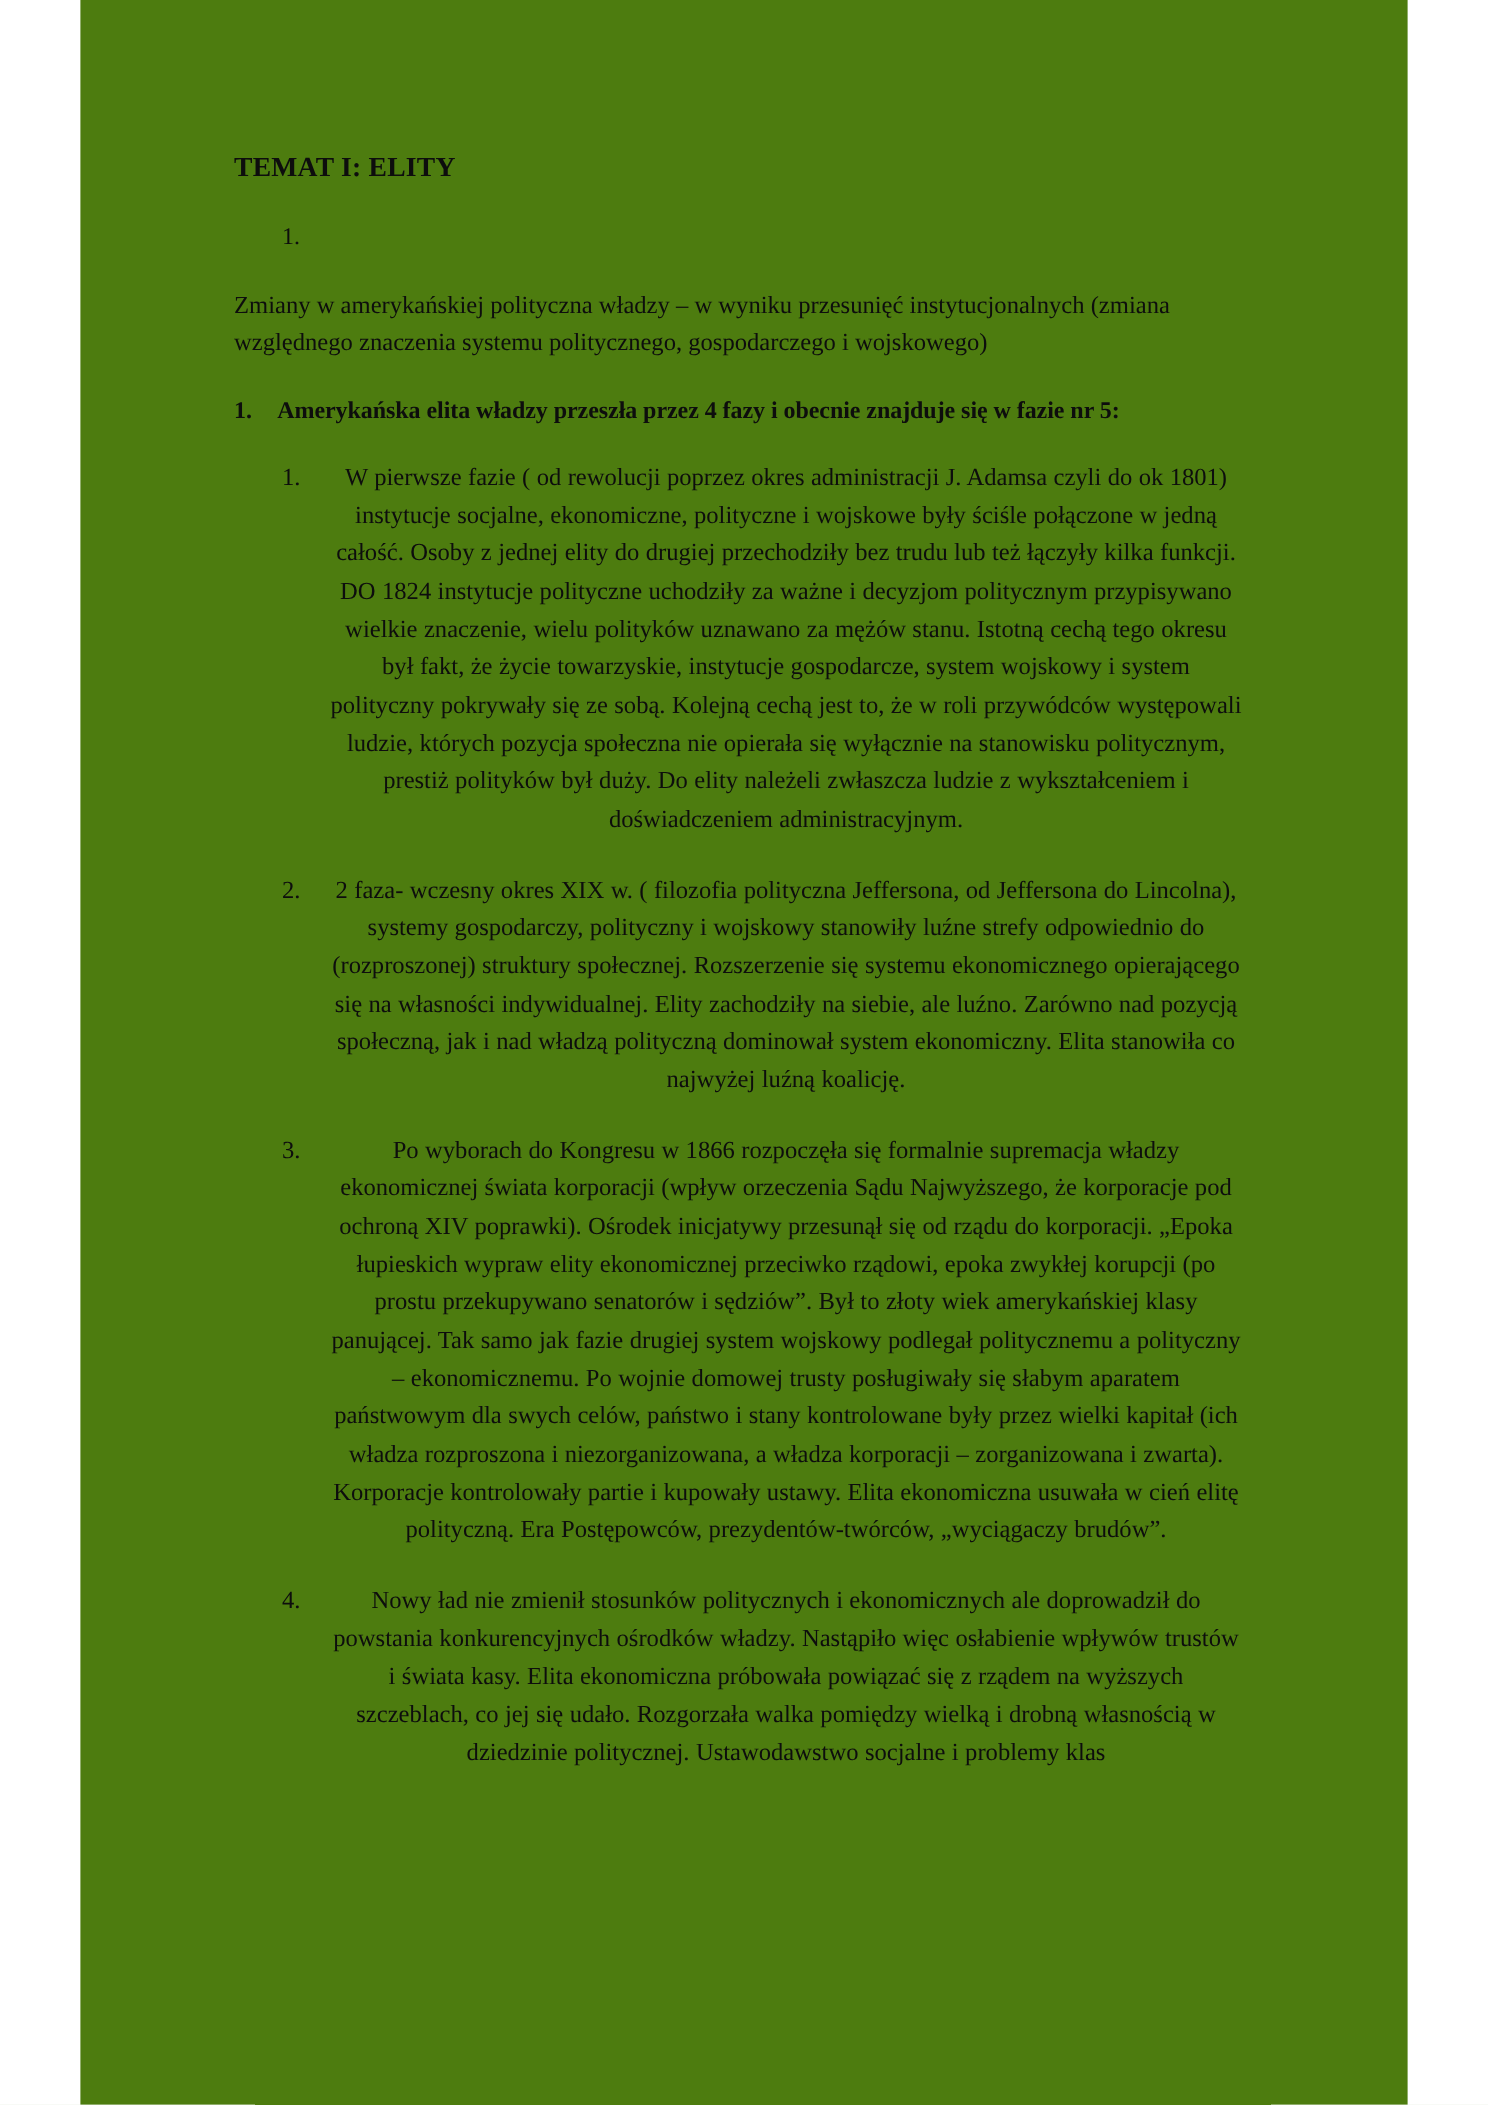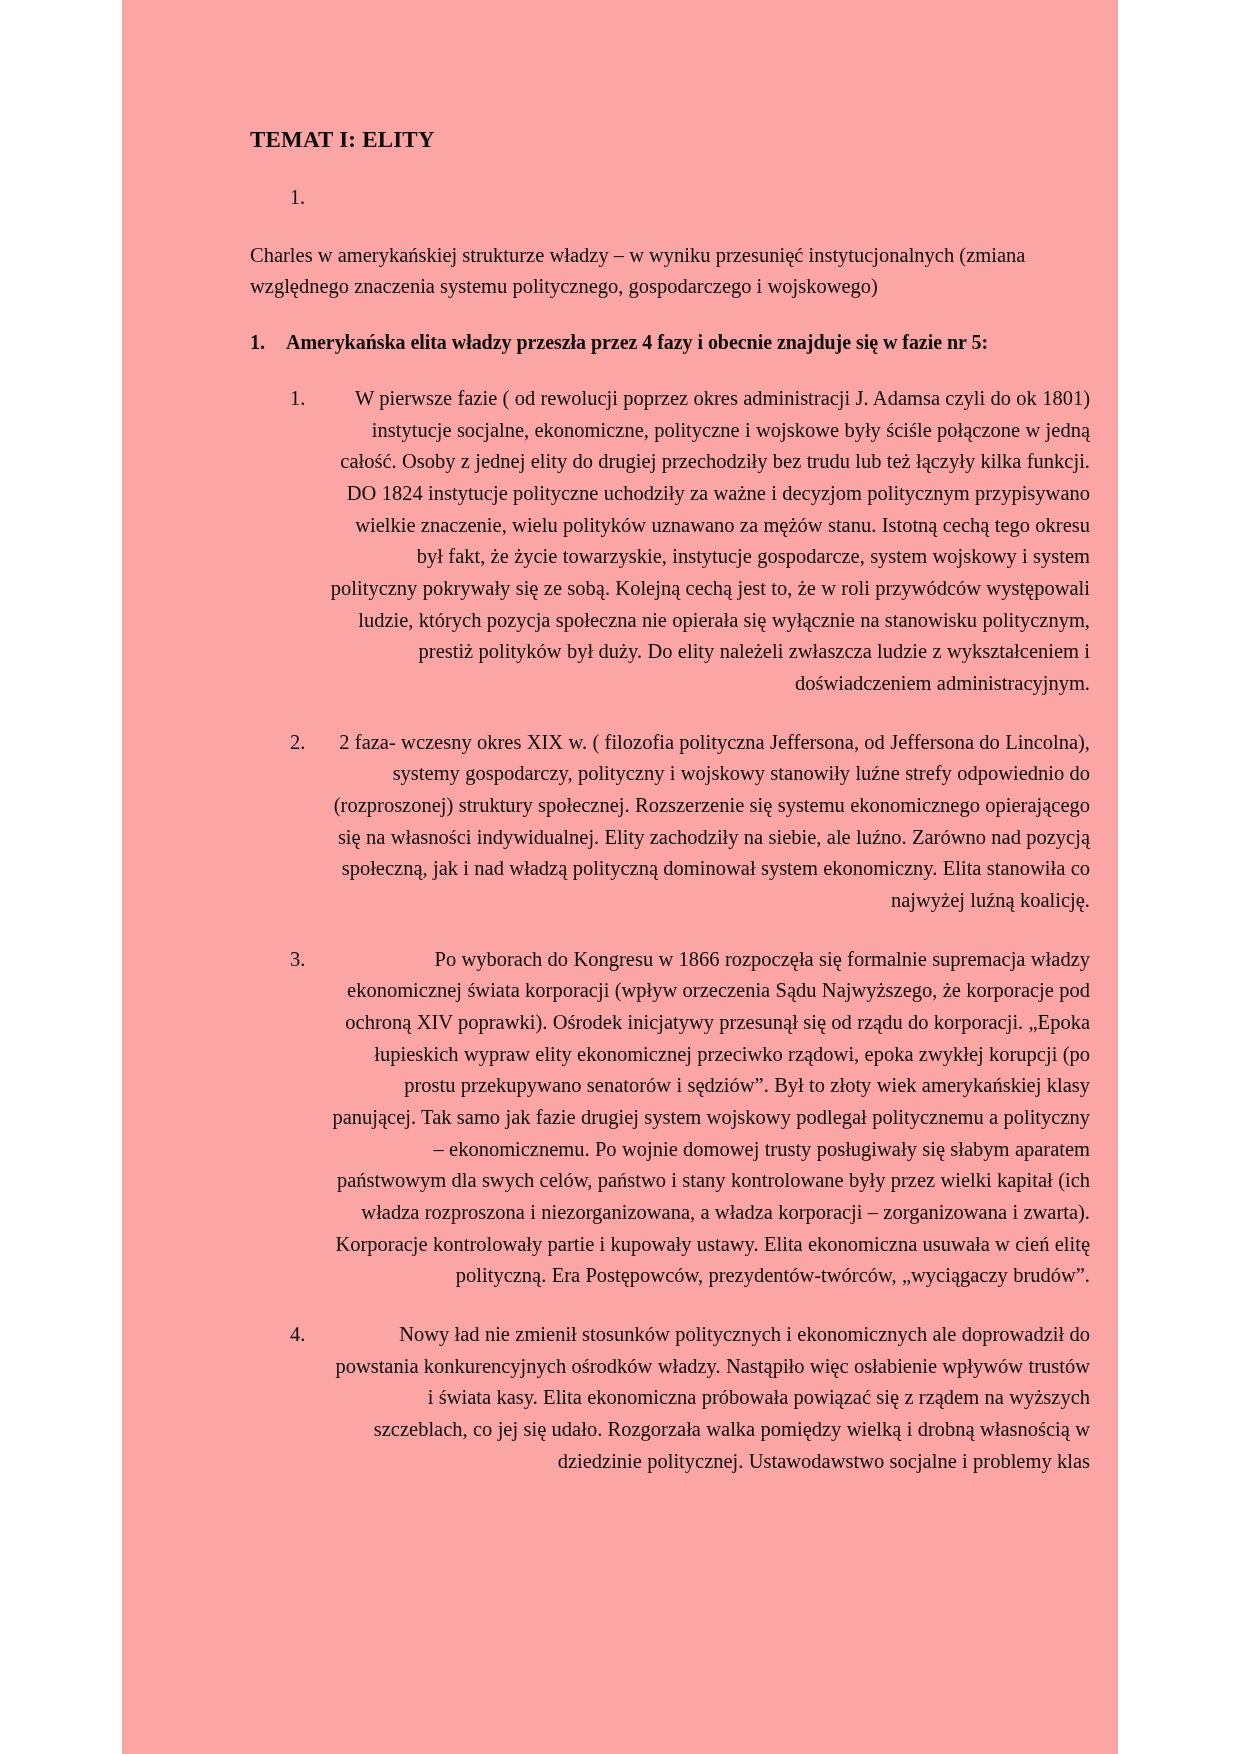--- a/index.html
+++ b/index.html
@@ -8,24 +8,24 @@
     padding: 0;
     background: #ffffff;
   }
   body {
     font-family: "Liberation Serif", "DejaVu Serif", serif;
     color: #0d0d0d;
     -webkit-font-smoothing: antialiased;
   }
   .page {
     position: relative;
-    width: 996px;
+    width: 1106px;
     height: 1754px;
     margin: 0 auto;
-    background: #fca5a5;
+    background: #4d7c0f;
     overflow: hidden;
     box-sizing: border-box;
   }
   .content {
     position: absolute;
     left: 128px;
     top: 126px;
     width: 840px;
   }
 
@@ -94,37 +94,37 @@
     font-size: 20.5px;
     line-height: 1.545;
   }
   .sub-item .num {
     width: 40px;
     flex: 0 0 40px;
     text-align: left;
   }
   .sub-item .txt {
     flex: 1 1 auto;
-    text-align: right;
+    text-align: center;
     word-spacing: 0.2px;
   }
 </style>
 </head>
 <body>
 
 <div class="page">
   <div class="content">
 
     <h1 class="doc-title">TEMAT I: ELITY</h1>
 
     <div class="head-sub">
       <span class="num">1.</span>
     </div>
 
-    <p class="para">Charles w amerykańskiej strukturze władzy – w wyniku przesunięć instytucjonalnych (zmiana względnego znaczenia systemu politycznego, gospodarczego i wojskowego)</p>
+    <p class="para">Zmiany w amerykańskiej polityczna władzy – w wyniku przesunięć instytucjonalnych (zmiana względnego znaczenia systemu politycznego, gospodarczego i wojskowego)</p>
 
     <div class="bold-item">
       <span class="num">1.</span>
       <span class="txt">Amerykańska elita władzy przeszła przez 4 fazy i obecnie znajduje się w fazie nr 5:</span>
     </div>
 
     <div class="sub-list">
 
       <div class="sub-item">
         <span class="num">1.</span>

